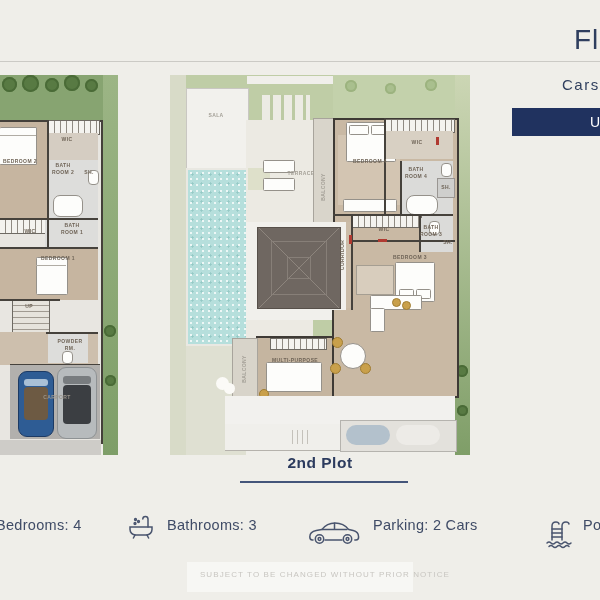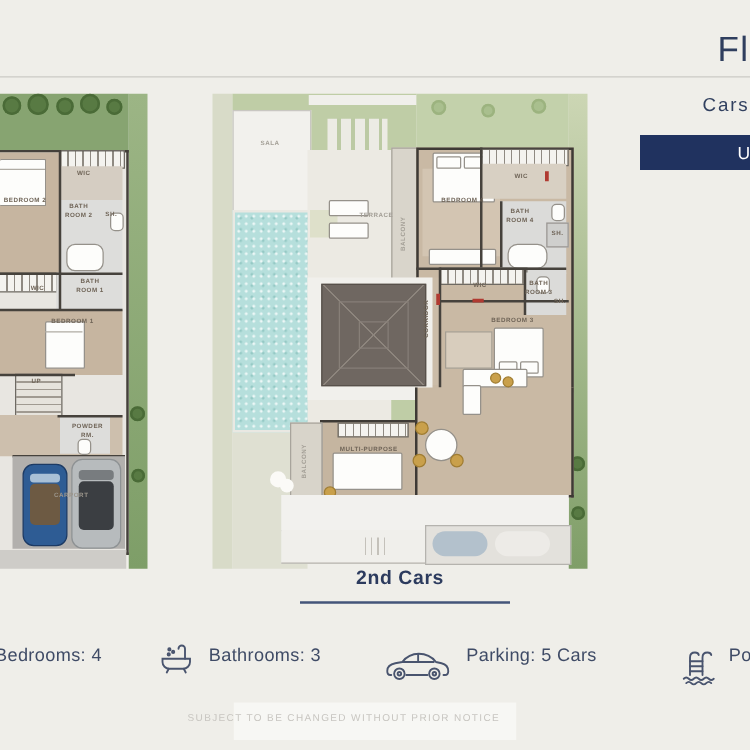--- a/index.html
+++ b/index.html
@@ -41,21 +41,21 @@
      #6f6761;border:1px solid #57504a}
   .roofsky::before{content:"";position:absolute;inset:13px;border:1px solid #877f78}
   .roofsky::after{content:"";position:absolute;inset:29px;border:1px solid #877f78}
   .steps{position:absolute;background:repeating-linear-gradient(90deg,#ecebe4 0 8px,#bccaa4 8px 11px)}
   
   .stat{position:absolute;font-size:14.5px;font-weight:500;color:#3f4b66;letter-spacing:.3px;white-space:nowrap}
   .sicon{position:absolute;color:#49546e}
   .caption{position:absolute;left:170px;top:454px;width:300px;text-align:center;font-size:15.5px;font-weight:700;color:#2c3b5e;letter-spacing:.5px}
   .capline{position:absolute;left:240px;top:481px;width:168px;height:1.5px;background:#44557a}
   .disc-box{position:absolute;left:187px;top:562px;width:226px;height:30px;background:rgba(255,255,255,.5)}
-  .disc{position:absolute;left:150px;top:570px;width:300px;text-align:left;font-size:8px;font-weight:500;letter-spacing:1.1px;color:#c8c6c1;white-space:nowrap}
+  .disc{position:absolute;left:150px;top:570px;width:300px;text-align:right;font-size:8px;font-weight:500;letter-spacing:1.1px;color:#c8c6c1;white-space:nowrap}
 </style>
 </head>
 <body>
 
 <div class="hline"></div>
 <div class="title">Fl</div>
 <div class="plot">Cars</div>
 <button class="cta">
   <span>U</span>
 </button>
@@ -213,21 +213,21 @@
     <span class="room-label" style="left: 276px; top: 112px;">SH.</span>
     <span class="room-label" style="left: 214px; top: 154px;">WIC</span>
     <span class="room-label" style="left: 261px; top: 156px; width: 24px; white-space: normal;">BATH ROOM 3</span>
     <span class="room-label" style="left: 278px; top: 167px;">SH.</span>
     <span class="room-label vert" style="left: 172px; top: 180px;">CORRIDOR</span>
     <span class="room-label" style="left: 240px; top: 182px;">BEDROOM 3</span>
     <span class="room-label" style="left: 125px; top: 285px;">MULTI-PURPOSE</span>
     <span class="room-label vert lt" style="left: 74px; top: 294px;">BALCONY</span>
   </div>
 
-<div class="caption">2nd Cars</div>
+<div class="caption">2nd Plot</div>
 <div class="capline"></div>
 
 <div class="stat" style="left:-4px;top:517px">Bedrooms:  4</div>
 
 <svg class="sicon" style="left:127px;top:513px" width="28" height="28" viewBox="0 0 28 28" fill="none" stroke="#49546e" stroke-width="1.5" stroke-linecap="round">
   <path d="M3,14 h22 v2.5 a5.5,5.5 0 0 1 -5.5,5.5 h-11 a5.5,5.5 0 0 1 -5.5,-5.5 z"></path>
   <path d="M8,22 l-1.6,3 M20,22 l1.6,3"></path>
   <path d="M21,14 v-8 a2.6,2.6 0 0 0 -5.2,0"></path>
   <circle cx="8" cy="10.5" r="0.9"></circle>
     <circle cx="11.5" cy="8.5" r="0.9"></circle>
@@ -237,21 +237,21 @@
 
 <svg class="sicon" style="left:308px;top:516px" width="52" height="30" viewBox="0 0 52 30" fill="none" stroke="#49546e" stroke-width="1.5" stroke-linecap="round" stroke-linejoin="round">
   <path d="M5,24 h-0.8 q-2.4,0 -2.4,-3.2 q0,-5 6.4,-6.2 l5.6,-1 q5.2,-6.6 13.2,-6.6 q8.6,0 13.8,6.6 l4.4,1 q5.4,1.2 5.4,6.4 q0,3 -2.6,3 h-1.2"></path>
   <path d="M17,24 h17"></path>
   <path d="M14,13.6 h25 M26.5,7.2 v6.2"></path>
   <circle cx="11.5" cy="23" r="4.2"></circle>
     <circle cx="11.5" cy="23" r="1.4"></circle>
   <circle cx="39.5" cy="23" r="4.2"></circle>
     <circle cx="39.5" cy="23" r="1.4"></circle>
 </svg>
-<div class="stat" style="left:373px;top:517px">Parking:  5 Cars</div>
+<div class="stat" style="left:373px;top:517px">Parking:  2 Cars</div>
 
 <svg class="sicon" style="left:545px;top:517px" width="28" height="32" viewBox="0 0 28 32" fill="none" stroke="#49546e" stroke-width="1.5" stroke-linecap="round">
   <path d="M7,23 v-14 q0,-4 4,-4 q2.6,0 3,2"></path>
   <path d="M17,23 v-14 q0,-4 4,-4 q2.6,0 3,2"></path>
   <path d="M7,12 h10 M7,16 h10 M7,20 h10"></path>
   <path d="M2,26 q2,-2 4,0 t4,0 t4,0 t4,0 t4,0 t4,0"></path>
   <path d="M4,29.5 q2,-2 4,0 t4,0 t4,0 t4,0 t4,0"></path>
 </svg>
 <div class="stat" style="left:583px;top:517px">Poo</div>
 

